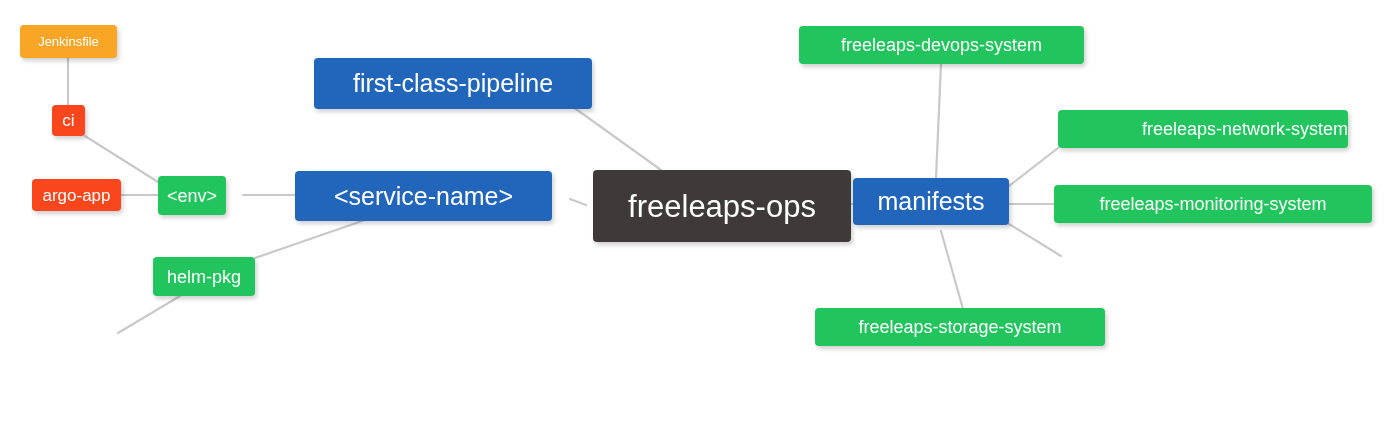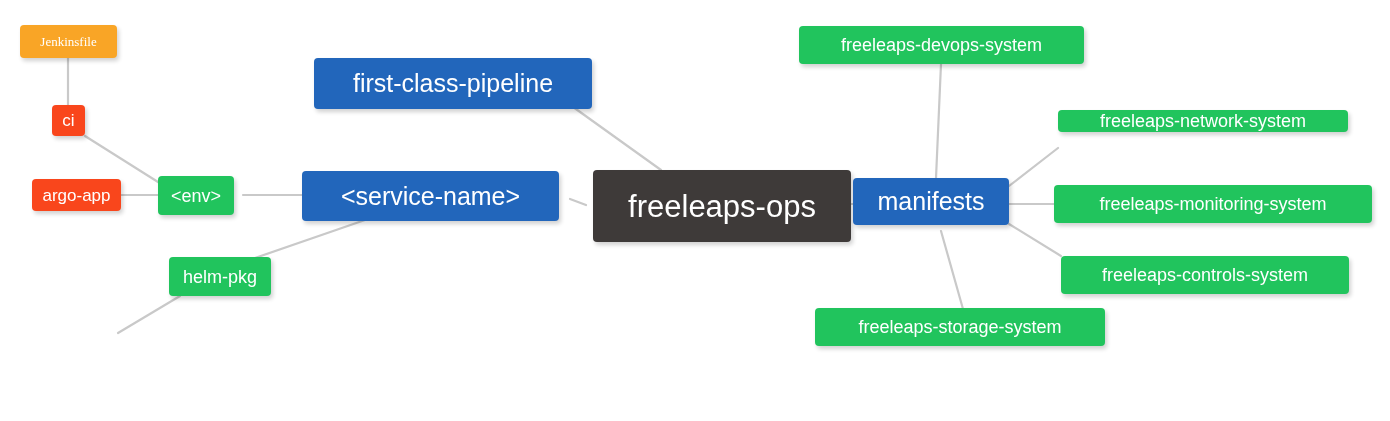--- a/index.html
+++ b/index.html
@@ -58,21 +58,21 @@
   .n-red {
     background: #F9461C;
   }
   .n-orange {
     background: #F9A526;
   }
   .sz-xl { font-size: 31px; }
   .sz-lg { font-size: 25px; }
   .sz-md { font-size: 18px; }
   .sz-sm { font-size: 17px; }
-  .sz-xs { font-size: 13px; font-family: Liberation Serif, serif; }
+  .sz-xs { font-size: 13px; }
 </style>
 </head>
 <body>
 
 <div id="mindmap-canvas">
 
   <svg id="edge-layer" viewBox="0 0 1390 421" xmlns="http://www.w3.org/2000/svg">
     <g fill="none" stroke="#c9c9c9" stroke-width="2.2" stroke-linecap="round">
 
       <path d="M 68 58 L 68 105"></path>
@@ -106,62 +106,59 @@
   </svg>
 
   <div class="node n-root sz-xl" style="left:585px; top:170px; width:258px; height:72px;margin-left:8px;">
     <span class="node-label">freeleaps-ops</span>
   </div>
 
   <div class="node n-blue sz-lg" style="left:314px; top:38px; width:278px; height:51px;margin-top:20px;">
     <span class="node-label">first-class-pipeline</span>
   </div>
 
-  <div class="node n-blue sz-lg" style="left:302px; top:171px; width:257px; height:50px;">
+  <div class="node n-blue sz-lg" style="left:295px; top:171px; width:257px; height:50px;">
     <span class="node-label">&lt;service-name&gt;</span>
   </div>
 
   <div class="node n-blue sz-lg" style="left:853px; top:178px; width:156px; height:47px;">
     <span class="node-label">manifests</span>
   </div>
 
-  <div class="node n-green sz-md" style="left:158px; top:176px; width:76px; height:39px;">
+  <div class="node n-green sz-md" style="left:158px; top:176px; width:68px; height:39px;">
     <span class="node-label">&lt;env&gt;</span>
   </div>
 
-  <div class="node n-green sz-md" style="left:169px; top:257px; width:102px; height:39px;">
+  <div class="node n-green sz-md" style="left:153px; top:257px; width:102px; height:39px;">
     <span class="node-label">helm-pkg</span>
   </div>
 
   <div class="node n-red sz-sm" style="left:52px; top:105px; width:33px; height:31px;">
     <span class="node-label">ci</span>
   </div>
 
   <div class="node n-red sz-sm" style="left:32px; top:179px; width:89px; height:32px;">
     <span class="node-label">argo-app</span>
   </div>
 
 
   <div class="node n-orange sz-xs" style="left:20px; top:25px; width:97px; height:33px;">
     <span class="node-label">Jenkinsfile</span>
   </div>
 
   <div class="node n-green sz-md" style="left:799px; top:26px; width:285px; height:38px;">
     <span class="node-label">freeleaps-devops-system</span>
   </div>
 
-  <div class="node n-green sz-md" style="left:1058px; top:110px; width:290px; height:22px;">
+  <div class="node n-green sz-md" style="left:1058px; top:110px; width:290px; height:38px;justify-content:flex-end;">
     <span class="node-label">freeleaps-network-system</span>
   </div>
 
   <div class="node n-green sz-md" style="left:1054px; top:185px; width:318px; height:38px;">
     <span class="node-label">freeleaps-monitoring-system</span>
   </div>
 
-  <div class="node n-green sz-md" style="left:1061px; top:256px; width:288px; height:38px;">
-    <span class="node-label">freeleaps-controls-system</span>
-  </div>
 
   <div class="node n-green sz-md" style="left:815px; top:308px; width:290px; height:38px;">
     <span class="node-label">freeleaps-storage-system</span>
   </div>
 
 </div>
 
 </body></html>

